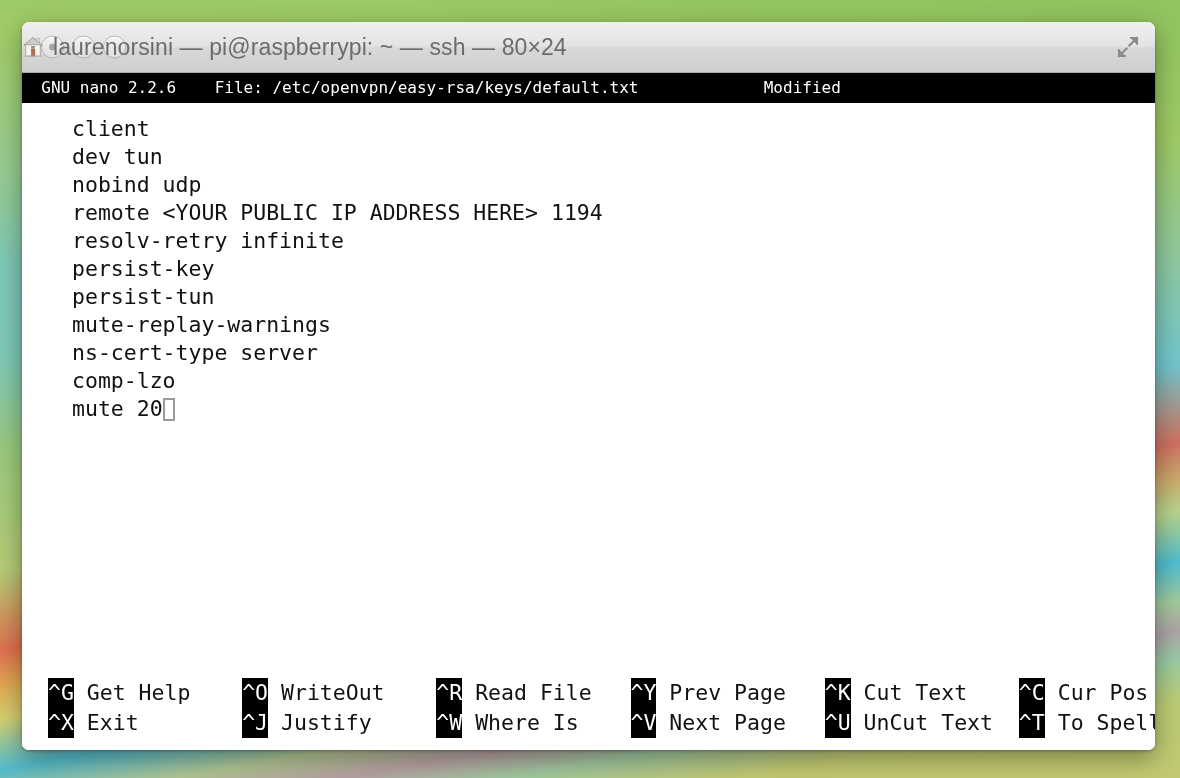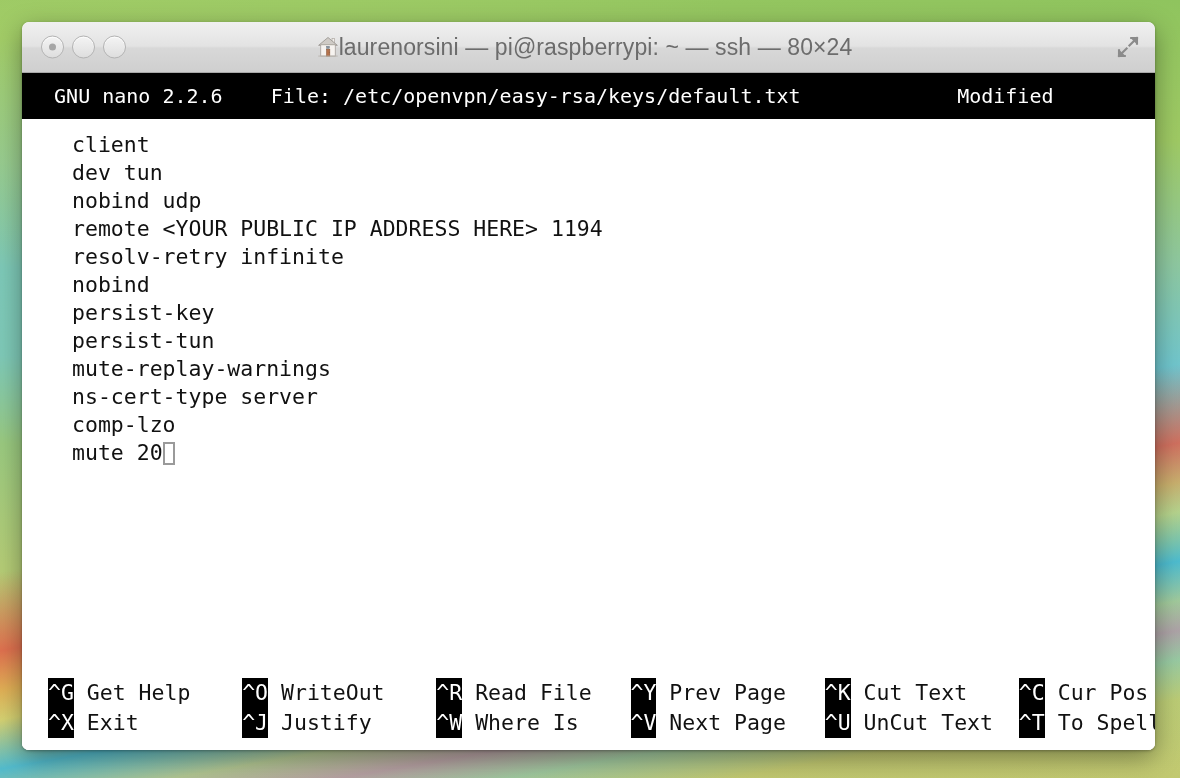--- a/index.html
+++ b/index.html
@@ -100,21 +100,22 @@
   .light .dot {
     width: 7px; height: 7px;
     border-radius: 50%;
     background: #a6a6a6;
   }
   #title-center {
     position: absolute;
     left: 0; right: 8px;
     display: flex;
     align-items: center;
-    justify-content: center;
+    justify-content: flex-start;
+    gap: 9px;
   }
   #house-icon { width: 22px; height: 22px; display:block; }
   #window-title {
     font-size: 23px;
     color: #6c6c6c;
     font-family: "Liberation Sans", sans-serif;
     letter-spacing: 0.1px;
     white-space: nowrap;
   }
   #fullscreen-button {
@@ -140,23 +141,23 @@
     overflow: hidden;
   }
 
   
   #nano-header {
     background: #000000;
     color: #ffffff;
     height: 30px;
     line-height: 30px;
     white-space: pre;
-    font-size: 20px;
+    font-size: 16px;
     letter-spacing: 0px;
-    padding: 8px;
+    padding: 0;
     overflow: hidden;
     flex: 0 0 30px;
   }
 
   
   #nano-text {
     flex: 1 1 auto;
     padding: 12px 0 0 0;
     color: #000000;
     overflow: hidden;
@@ -253,21 +254,20 @@
   <div id="terminal">
 
     <div id="nano-header">  GNU nano 2.2.6    File: /etc/openvpn/easy-rsa/keys/default.txt             Modified  </div>
 
     <div id="nano-text">
         <div class="code-line"><span>client</span></div>
         <div class="code-line"><span>dev tun</span></div>
         <div class="code-line"><span>nobind udp</span></div>
         <div class="code-line"><span>remote &lt;YOUR PUBLIC IP ADDRESS HERE&gt; 1194</span></div>
         <div class="code-line"><span>resolv-retry infinite</span></div>
-        <div class="code-line"><span>nobind</span></div>
         <div class="code-line"><span>persist-key</span></div>
         <div class="code-line"><span>persist-tun</span></div>
         <div class="code-line"><span>mute-replay-warnings</span></div>
         <div class="code-line"><span>ns-cert-type server</span></div>
         <div class="code-line"><span>comp-lzo</span></div>
         <div class="code-line"><span>mute 20</span><span class="cursor-block"></span></div>
       </div>
 
     <div id="nano-shortcuts">
       <div class="shortcut-row"><span class="sc-cell"><span class="sc-key">^G</span><span class="sc-label"> Get Help    </span></span><span class="sc-cell"><span class="sc-key">^O</span><span class="sc-label"> WriteOut    </span></span><span class="sc-cell"><span class="sc-key">^R</span><span class="sc-label"> Read File   </span></span><span class="sc-cell"><span class="sc-key">^Y</span><span class="sc-label"> Prev Page   </span></span><span class="sc-cell"><span class="sc-key">^K</span><span class="sc-label"> Cut Text    </span></span><span class="sc-cell"><span class="sc-key">^C</span><span class="sc-label"> Cur Pos     </span></span></div>

